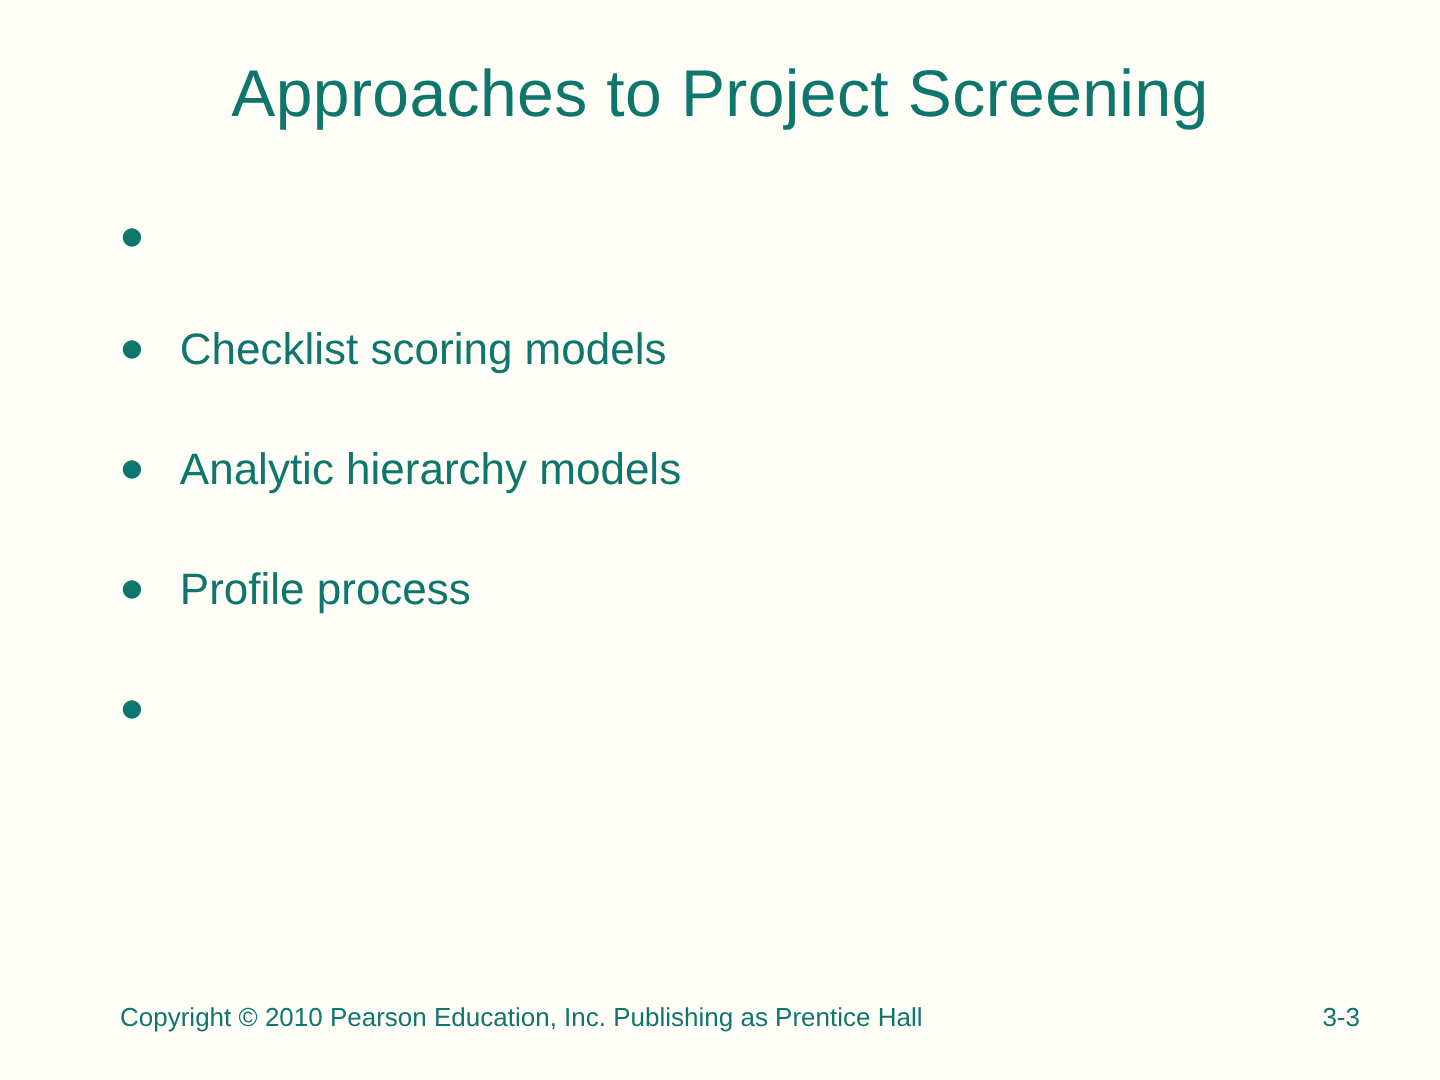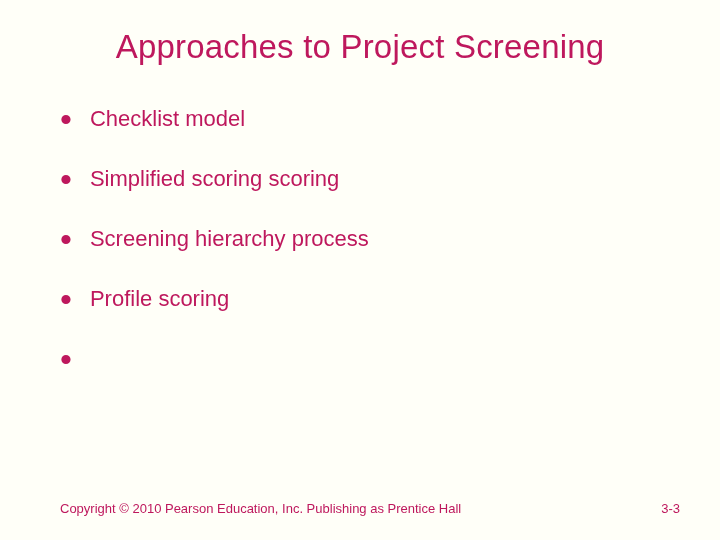--- a/index.html
+++ b/index.html
@@ -8,21 +8,21 @@
     width: 720px;
     height: 540px;
     background: #ffffff;
     overflow: hidden;
   }
   .slide {
     width: 720px;
     height: 540px;
     background: #fffff8;
     font-family: Arial, Helvetica, sans-serif;
-    color: #be185d;
+    color: #0f766e;
     position: relative;
     box-sizing: border-box;
   }
   .title {
     font-size: 33px;
     text-align: center;
     padding-top: 28px;
     padding-bottom: 10px;
     font-weight: normal;
     letter-spacing: 0.2px;
@@ -60,33 +60,32 @@
 </head>
 <body>
 
 <div class="slide">
 
   <div class="title">Approaches to Project Screening</div>
 
   <div class="body">
     <div class="item">
       <span class="bullet">•</span>
-      <span class="item-text">Checklist model</span>
     </div>
     <div class="item">
       <span class="bullet">•</span>
-      <span class="item-text">Simplified scoring scoring</span>
+      <span class="item-text">Checklist scoring models</span>
     </div>
     <div class="item">
       <span class="bullet">•</span>
-      <span class="item-text">Screening hierarchy process</span>
+      <span class="item-text">Analytic hierarchy models</span>
     </div>
     <div class="item">
       <span class="bullet">•</span>
-      <span class="item-text">Profile scoring</span>
+      <span class="item-text">Profile process</span>
     </div>
     <div class="item">
       <span class="bullet">•</span>
     </div>
   </div>
 
   <div class="footer">
     <span>Copyright © 2010 Pearson Education, Inc. Publishing as Prentice Hall</span>
     <span>3-3</span>
   </div>

